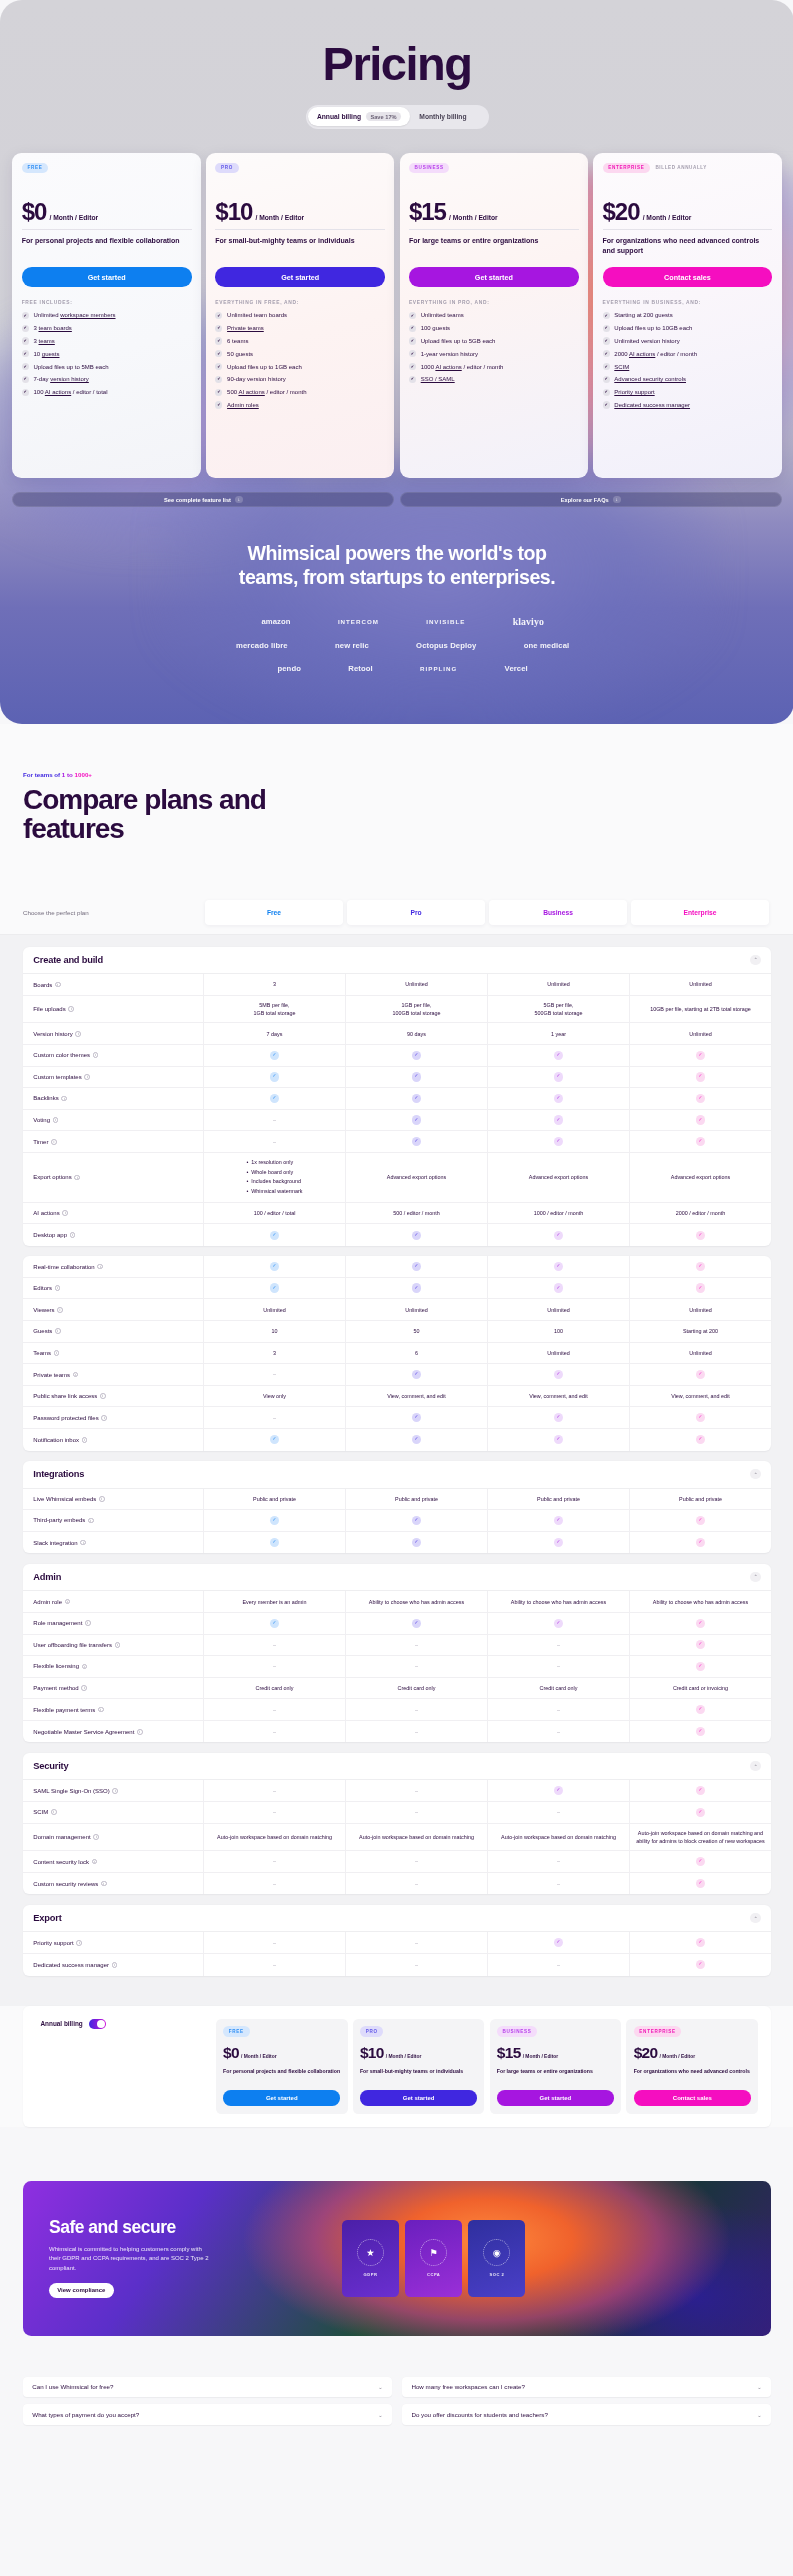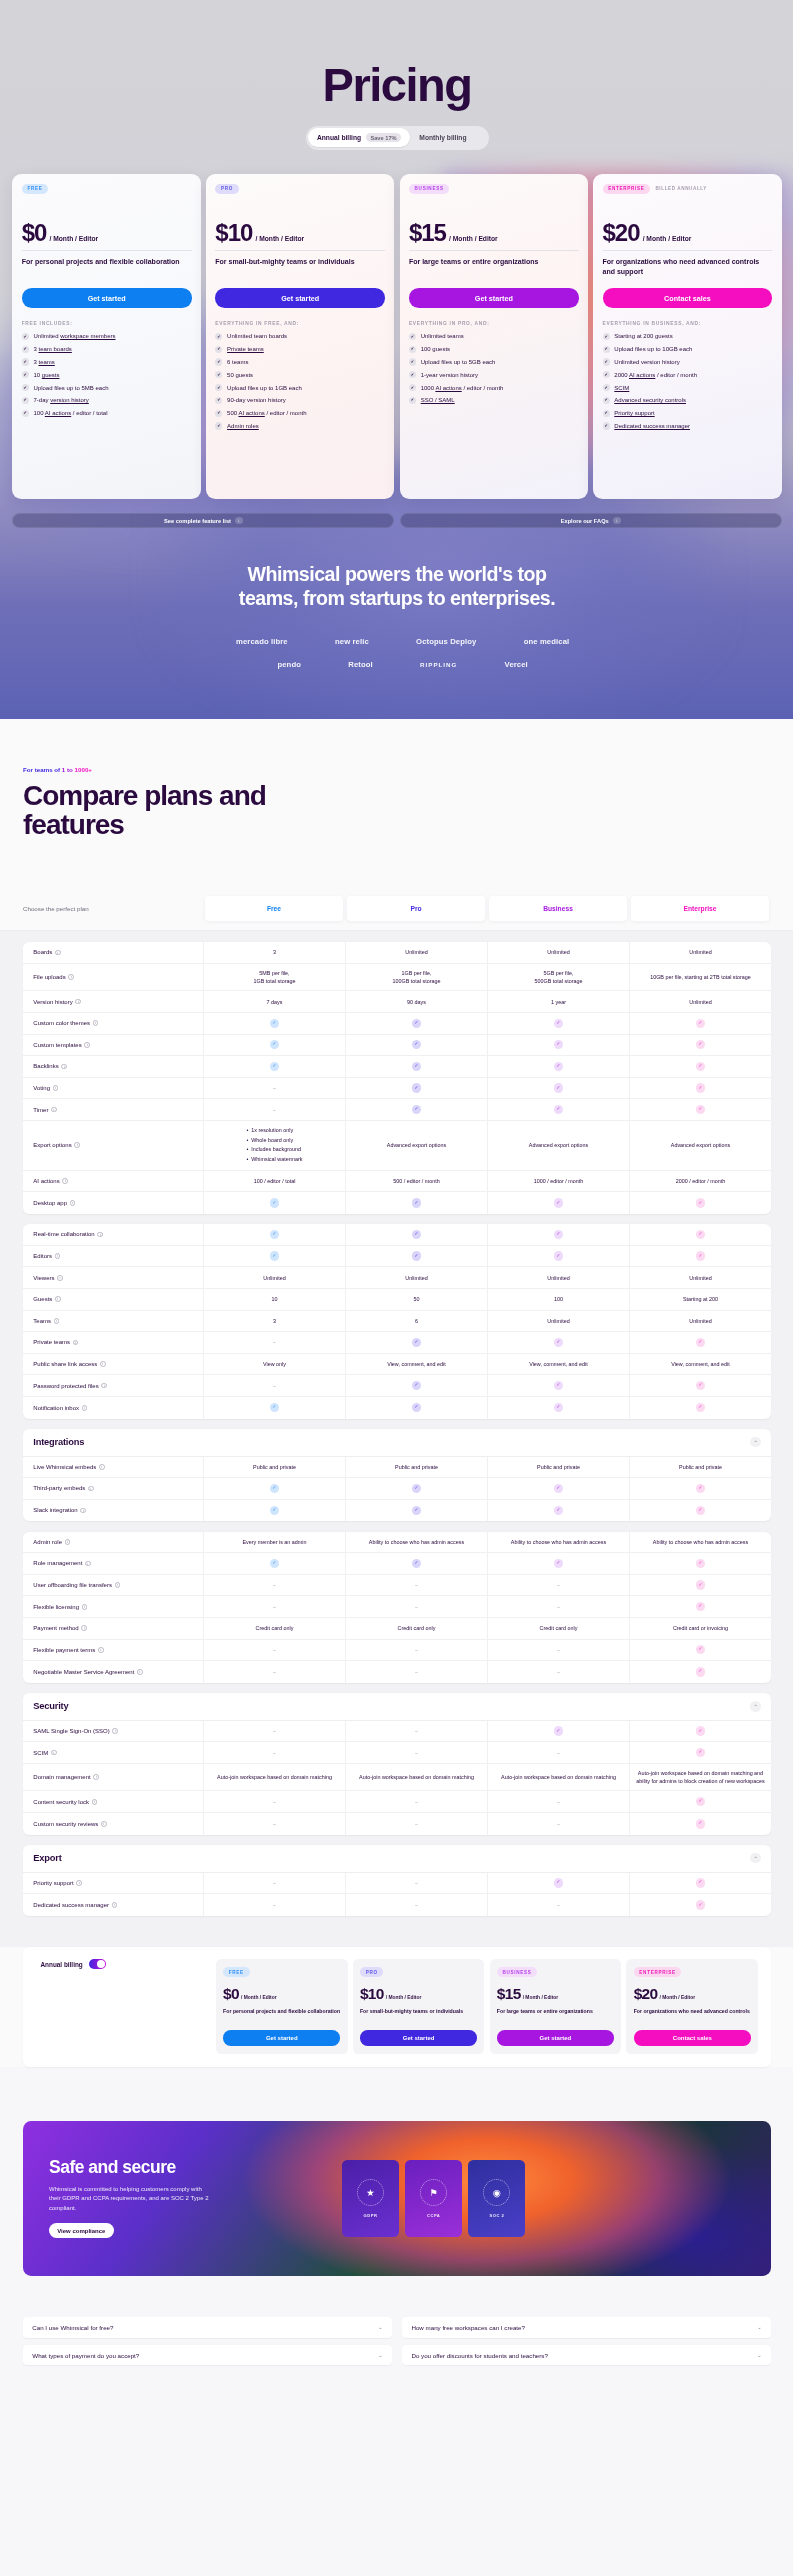--- a/index.html
+++ b/index.html
@@ -8,22 +8,23 @@
     font-family: "Liberation Sans", sans-serif;
     background: #f7f7f9;
     color: #2b0b3f;
     -webkit-font-smoothing: antialiased;
   }
 
   
   .hero {
     position: relative;
     background: linear-gradient(180deg,#d4d3d8 0%,#d3d2d8 30%, #cfcfd6 48%, #b7b4c9 60%, #8f8bc0 72%, #6f6fb8 84%, #5c62b3 100%);
-    padding-top: 61px;
+    padding-top: 40px;
     overflow: hidden;
+    border-radius: 22px;
   }
   .hero-blob {
     position: absolute; pointer-events: none;
   }
   .blob-a {
     right: -41px; top: 170px; width: 392px; height: 319px;
     background: radial-gradient(ellipse at 40% 40%, rgba(245,140,120,.95) 0%, rgba(236,130,150,.75) 35%, rgba(150,130,210,.45) 65%, rgba(120,120,200,0) 80%);
     filter: blur(9.3px);
   }
   .blob-b {
@@ -571,20 +572,26 @@
       <div class="sec-btn">
         <span>Explore our FAQs</span>
         <span class="arrow-circle">↓</span>
       </div>
     </div>
 
     <div class="proof">
       <h2>Whimsical powers the world's top teams, from startups to enterprises.</h2>
       <div class="logo-rows" id="logo-rows">
 <div class="logo-row">
+  <div class="logo "><span class="logo-mark"></span>amazon</div>
+            <div class="logo small-caps"><span class="logo-mark"></span>INTERCOM</div>
+            <div class="logo small-caps"><span class="logo-mark"></span>INVISIBLE</div>
+            <div class="logo serif"><span class="logo-mark"></span>klaviyo</div>
+</div>
+<div class="logo-row">
   <div class="logo "><span class="logo-mark"></span>mercado libre</div>
             <div class="logo "><span class="logo-mark"></span>new relic</div>
             <div class="logo "><span class="logo-mark"></span>Octopus Deploy</div>
             <div class="logo "><span class="logo-mark"></span>one medical</div>
 </div>
 <div class="logo-row">
   <div class="logo "><span class="logo-mark"></span>pendo</div>
             <div class="logo "><span class="logo-mark"></span>Retool</div>
             <div class="logo small-caps"><span class="logo-mark"></span>RIPPLING</div>
             <div class="logo "><span class="logo-mark"></span>Vercel</div>
@@ -605,20 +612,24 @@
   <div class="sticky-head">
     <div class="sticky-label">Choose the perfect plan</div>
     <div class="plan-tab free">Free</div>
     <div class="plan-tab pro">Pro</div>
     <div class="plan-tab business">Business</div>
     <div class="plan-tab enterprise">Enterprise</div>
   </div>
 
   <div class="table-wrap" id="table-wrap">
 <div class="tgroup">
+  <div class="tgroup-head">
+    <h3>Create and build</h3>
+    <span class="chev">⌃</span>
+  </div>
 
   <div class="trow">
     <div class="tcell-label">
       <span>Boards</span>
       <span class="info-i">i</span>
     </div>
     <div class="tcell">
             <span>3</span>
           </div>
           <div class="tcell">
@@ -1037,20 +1048,24 @@
           </div>
           <div class="tcell">
             <span class="chk c2">✓</span>
           </div>
           <div class="tcell">
             <span class="chk c3">✓</span>
           </div>
   </div>
 </div>
 <div class="tgroup">
+  <div class="tgroup-head">
+    <h3>Admin</h3>
+    <span class="chev">⌃</span>
+  </div>
 
   <div class="trow">
     <div class="tcell-label">
       <span>Admin role</span>
       <span class="info-i">i</span>
     </div>
     <div class="tcell">
             <span>Every member is an admin</span>
           </div>
           <div class="tcell">

